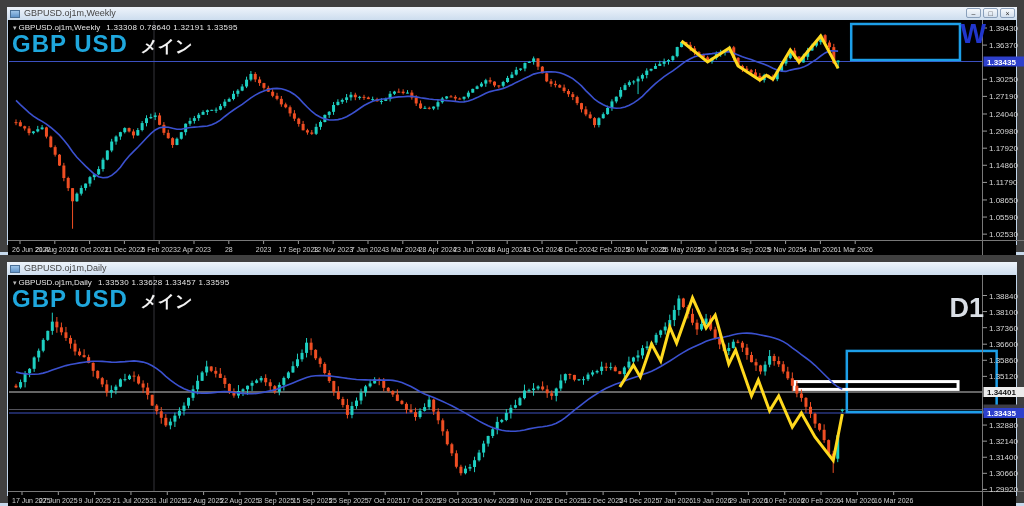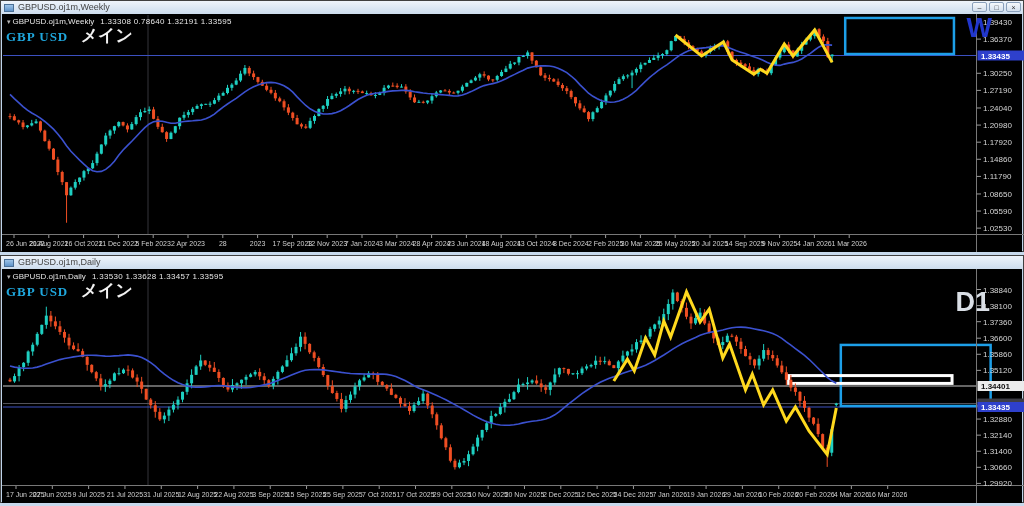--- a/index.html
+++ b/index.html
@@ -1,38 +1,38 @@
 <!DOCTYPE html>
 <html><head>
 <meta charset="utf-8">
 <style>
   * { margin:0; padding:0; box-sizing:border-box; }
   html,body { width:1024px; height:506px; overflow:hidden; }
   body { font-family:"Liberation Sans", sans-serif; background:#c7d9ec; }
   .desktop { position:relative; width:1024px; height:506px; background:#c7d9ec; }
-  .window { position:absolute; left:0; width:1024px; border:1px solid #404040; background:#bfd4ea; }
+  .window { position:absolute; left:0; width:1024px; border:7px solid #404040; background:#bfd4ea; }
   #win0 { top:0; height:252px; }
   #win1 { top:255px; height:248px; }
   .titlebar { position:relative; height:13px; background:linear-gradient(#eef4fb,#cdddee);
               display:flex; align-items:center; padding:0 3px; }
   .win-icon { width:10px; height:8px; background:linear-gradient(#9ec4e8,#5f93c9); border:1px solid #4a6f96;
               display:inline-block; margin-right:4px; }
   .win-title { font-size:9px; color:#454545; line-height:11px; white-space:nowrap; }
   .win-btns { position:absolute; right:2px; top:1px; display:flex; gap:2px; }
   .win-btn { width:15px; height:10px; font-size:7px; line-height:9px; text-align:center; color:#333;
              background:linear-gradient(#f6f9fc,#d4e0ee); border:1px solid #8aa0bb; border-radius:2px; cursor:default; }
   .chart-frame { position:absolute; left:1px; right:1px; bottom:1px; background:#000; }
   #frame0 { top:13px; height:238px; }
   #frame1 { top:13px; height:234px; }
   svg { position:absolute; top:0; left:0; }
   .readout { position:absolute; top:3px; left:5px; font-size:8px; color:#e6e6e6; white-space:nowrap; z-index:5; }
   .readout .tri { color:#b9b9b9; font-size:7px; margin-right:2px; }
   .readout .nums { margin-left:6px; letter-spacing:0.3px; }
   .pairline { position:absolute; top:10px; left:4px; z-index:5; white-space:nowrap; }
-  .pairline .pair { font-size:13px; font-weight:bold; color:#1fa7dd; letter-spacing:1px;font-family:Liberation Serif, serif; }
+  .pairline .pair { font-size:24px; font-weight:bold; color:#1fa7dd; letter-spacing:1px; }
   .pairline .note { font-size:17px; font-weight:bold; color:#f2f2f2; margin-left:8px;margin-top:20px; }
   .badge { position:absolute; z-index:5; font-weight:bold; font-size:27px; line-height:27px; }
   #badge0 { top:1px; right:30px; }
   #badge1 { top:20px; right:32px; }
 </style>
 </head>
 <body>
 
 <div class="desktop">
 

